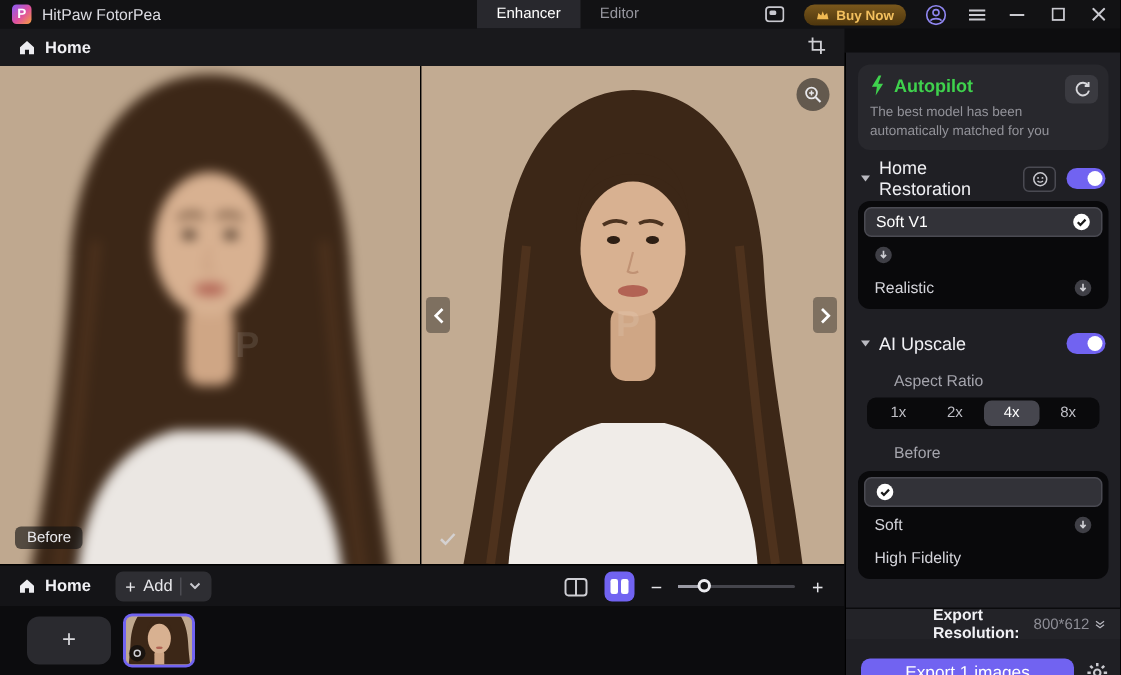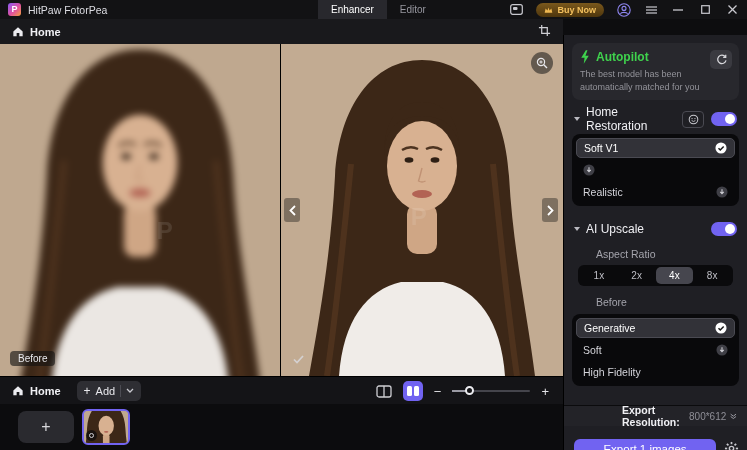--- a/index.html
+++ b/index.html
@@ -392,21 +392,20 @@
     <div class="segwrap">
       <span class="seg">1x</span>
       <span class="seg">2x</span>
       <span class="seg sel">4x</span>
       <span class="seg">8x</span>
     </div>
 
     <div class="sublabel">Before</div>
     <div class="mlist">
       <div class="mrow sel">
-        <span class="ml">Generative</span>
         <svg width="12" height="12" viewBox="0 0 13 13">
             <circle cx="6.5" cy="6.5" r="6" fill="#fff"></circle>
             <polyline points="3.8,6.7 5.7,8.6 9.4,4.8" fill="none" stroke="#1a1a1a" stroke-width="1.6"></polyline>
           </svg>
       </div>
       <div class="mrow">
         <span class="ml">Soft</span>
         <svg width="12" height="12" viewBox="0 0 13 13">
             <circle cx="6.5" cy="6.5" r="6" fill="#3f3f46"></circle>
             <path d="M6.5 3.4 L6.5 8 M4.6 6.4 L6.5 8.3 L8.4 6.4" fill="none" stroke="#cfcfd4" stroke-width="1.2"></path>

